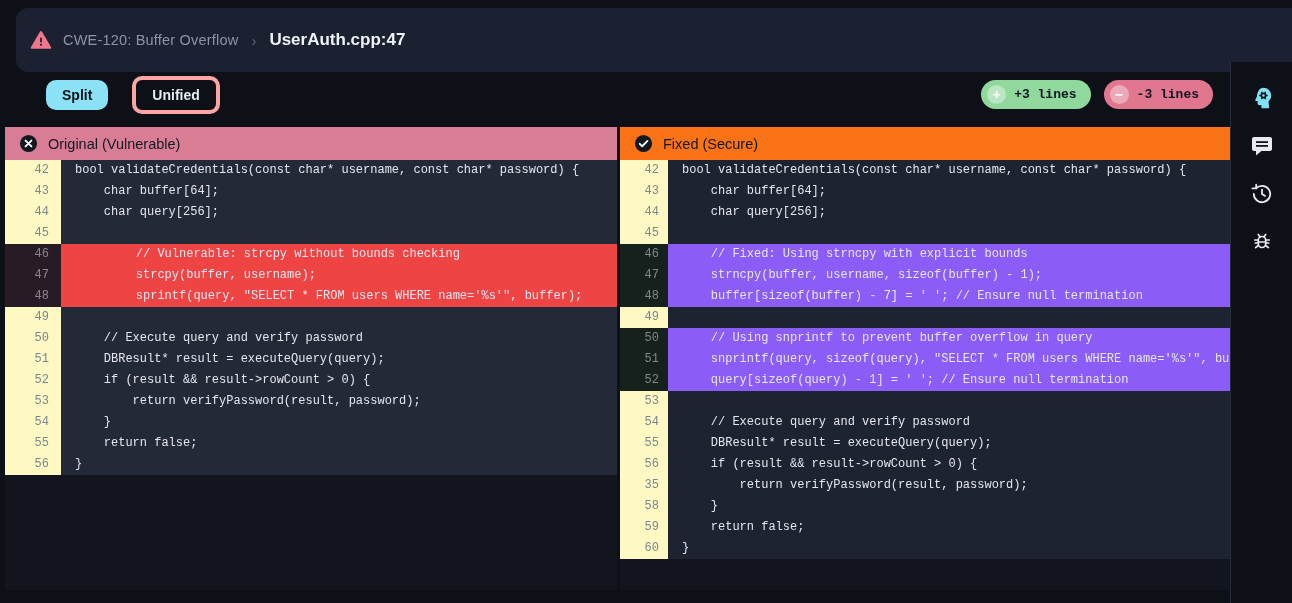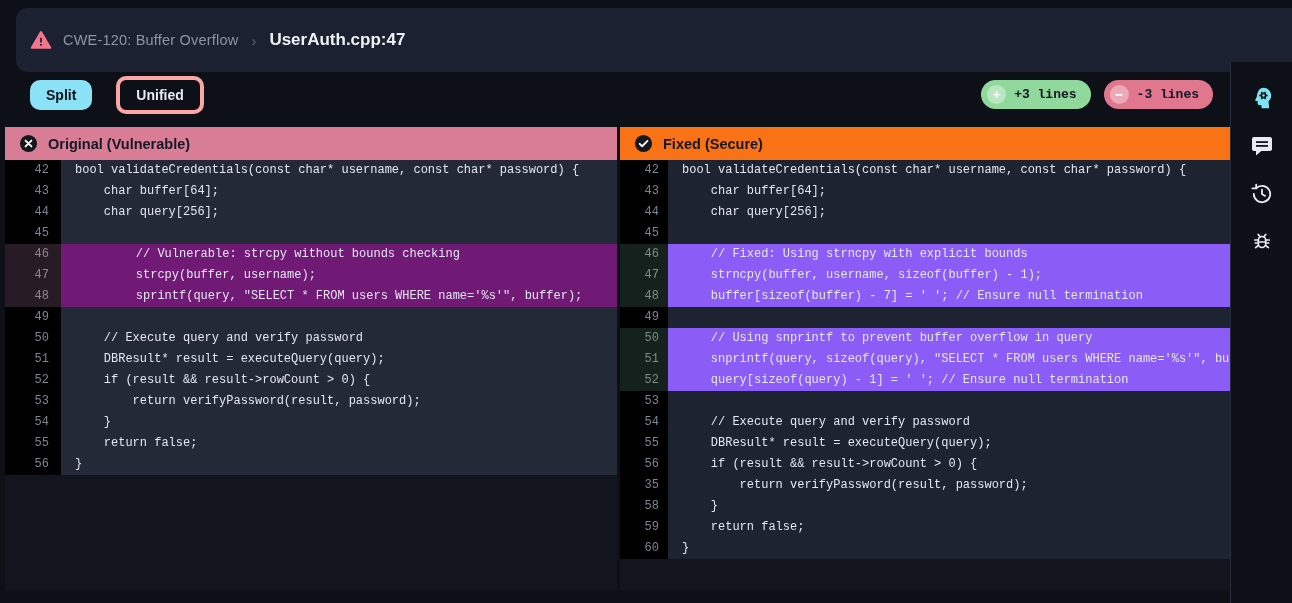--- a/index.html
+++ b/index.html
@@ -21,21 +21,21 @@
     display: flex; align-items: center; gap: 11px;
     padding-left: 14px;
   }
   .warn-icon { width: 22px; height: 22px; flex: none; }
   .crumb-cat { color: #8b95a6; font-size: 14.5px; letter-spacing: .2px; cursor: pointer; }
   .crumb-sep { color: #5f6878; font-size: 15px; padding: 0 2px; }
   .crumb-file { color: #eef1f6; font-size: 17px; font-weight: 700; cursor: pointer; }
 
   
   .toolbar {
-    position: absolute; left: 0; top: 62px; right: 62px; height: 65px;
+    position: absolute; left: 16px; top: 62px; right: 62px; height: 65px;
     display: flex; align-items: center;
     padding: 0 17px 0 30px;
   }
   .btn {
     font-size: 14px; font-weight: 600; border-radius: 10px;
     padding: 7px 16px; cursor: pointer; border: none;
     font-family: "Liberation Sans", sans-serif;
   }
   .btn-split { background: #8be1f5; color: #0c1017; }
   .btn-unified { background: transparent; color: #e7ebf2; border: 4px solid #fca5a5; margin-left: 24px; }
@@ -61,42 +61,42 @@
     position: absolute; left: 5px; top: 127px; width: 1225px; height: 463px;
     display: flex; gap: 3px;
   }
   .panel { display: flex; flex-direction: column; overflow: hidden; }
   .panel-left { width: 612px; }
   .panel-right { width: 610px; }
   .panel-header {
     height: 33px; flex: none;
     display: flex; align-items: center; gap: 10px;
     padding-left: 14px;
-    font-size: 14.5px; font-weight: 700; color: #141824;
+    font-size: 14.5px; font-weight: 400; color: #141824;
   }
   .panel-header.vuln { background: #d87d95; }
   .panel-header.fixed { background: #f97316; }
   .ph-icon { width: 19px; height: 19px; flex: none; }
 
   .code {
     flex: 1; background: #12151d; overflow: hidden;
     font-family: "Liberation Mono", monospace;
     font-size: 12px; line-height: 21px;
   }
   .row { display: flex; height: 21px; white-space: pre; }
   .ln {
     flex: none; text-align: right; color: #7c8593;
-    background: #000000; font-size: 12px;
+    background: #fef9c3; font-size: 12px;
   }
   .panel-left .ln { width: 56px; padding-right: 12px; }
   .panel-right .ln { width: 48px; padding-right: 9px; }
   .ct { flex: 1; padding-left: 14px; color: #e4e7f1; overflow: hidden; }
   .panel-left .ct { background: #242938; }
   .panel-right .ct { background: #1d2330; }
-  .panel-left .row.hl .ct { background: #701a75; padding-left: 46px; }
+  .panel-left .row.hl .ct { background: #ef4444; padding-left: 46px; }
   .panel-left .row.hl .ln { background: #271b26; color: #8d8490; }
   .panel-right .row.hl .ct { background: #8b5cf6; }
   .panel-right .row.hl .ln { background: #14211d; color: #7e8a84; }
 
   
   .rail {
     position: absolute; right: 0; top: 62px; bottom: 0; width: 62px;
     background: #0d1117;
     border-left: 1px solid #262d3d;
     display: flex; flex-direction: column; align-items: center;

